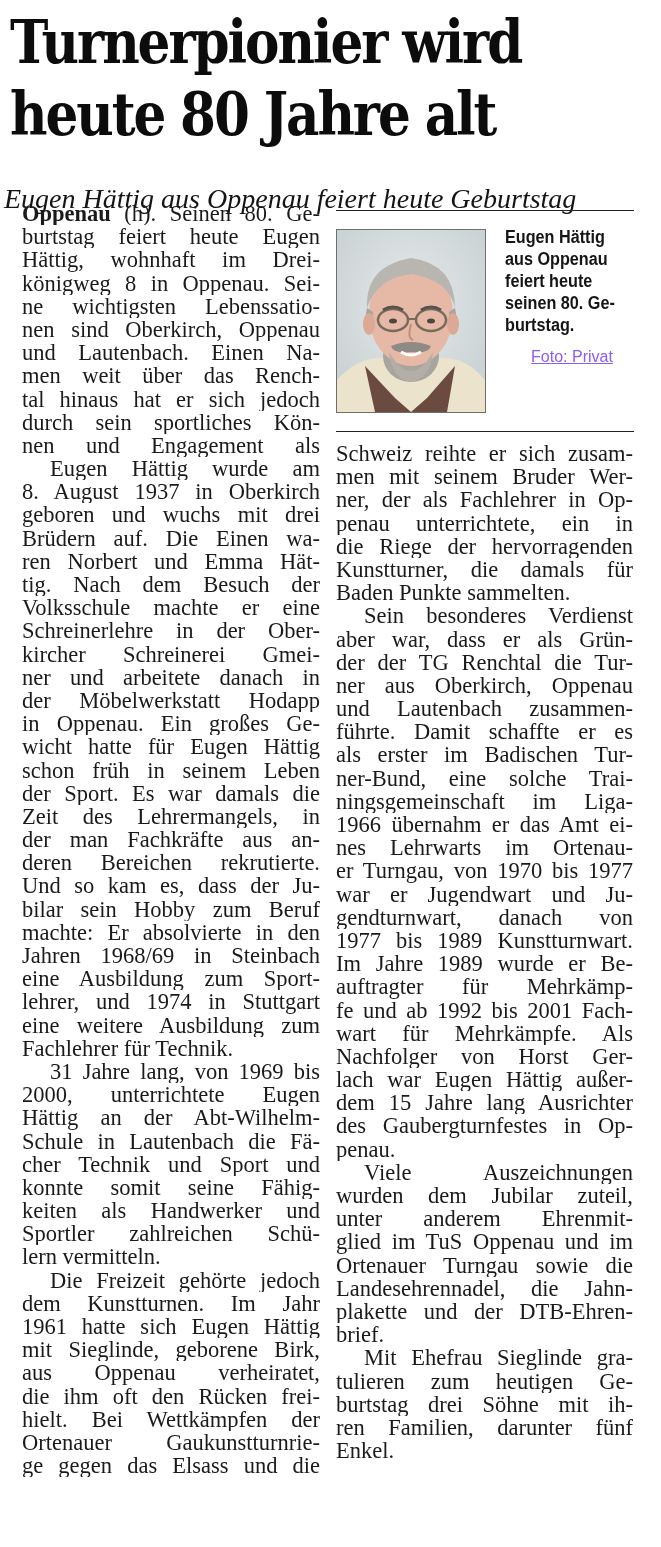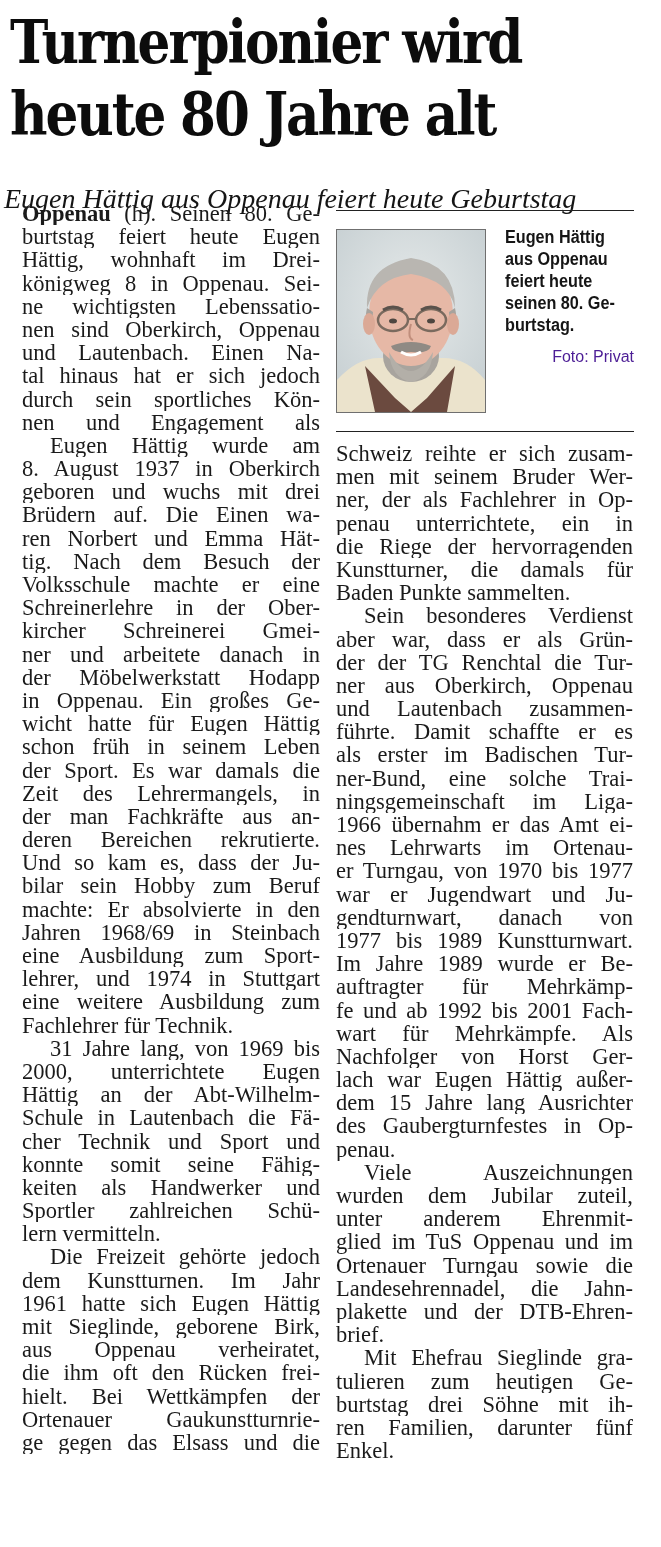--- a/index.html
+++ b/index.html
@@ -29,42 +29,43 @@
       border: 1px solid #6f6f6f; overflow: hidden;
       background: linear-gradient(180deg, #d9dfe2 0%, #cdd5d8 60%, #c8cfd1 100%);
     }
     .caption {
       position: absolute; left: 505px; top: 226px; width: 130px;
       font-family: "Liberation Sans", sans-serif; font-weight: bold;
       font-size: 18px; line-height: 22px; color: #151515;
       transform: scaleX(0.9); transform-origin: left top; white-space: nowrap;
     }
     .credit {
-      position: absolute; left: 510px; top: 347px; width: 124px; text-align: right;
-      font-family: "Liberation Sans", sans-serif; font-size: 16px; line-height: 20px; color: #4c1d95;
+      position: absolute; left: 510px; top: 347px; width: 124px; text-align: center;
+      font-family: "Liberation Sans", sans-serif; font-size: 16px; line-height: 20px; color: #8b5cf6; text-decoration: underline;
     }
   </style>
 </head>
 <body>
 
 <div class="headline">
   <div>Turnerpionier wird</div>
   <div>heute 80 Jahre alt</div>
 </div>
 
 <div class="subline">Eugen Hättig aus Oppenau feiert heute Geburtstag</div>
 
 <div class="col col-left" id="col-left">
     <div class="ln dateline-line"><span class="dateline">Oppenau</span> <span>(h). Seinen 80. Ge-</span></div>
     <div class="ln"><span>burtstag feiert heute Eugen</span></div>
     <div class="ln"><span>Hättig, wohnhaft im Drei-</span></div>
     <div class="ln"><span>königweg 8 in Oppenau. Sei-</span></div>
     <div class="ln"><span>ne wichtigsten Lebenssatio-</span></div>
     <div class="ln"><span>nen sind Oberkirch, Oppenau</span></div>
     <div class="ln"><span>und Lautenbach. Einen Na-</span></div>
+    <div class="ln"><span>men weit über das Rench-</span></div>
     <div class="ln"><span>tal hinaus hat er sich jedoch</span></div>
     <div class="ln"><span>durch sein sportliches Kön-</span></div>
     <div class="ln"><span>nen und Engagement als</span></div>
     <div class="ln indent"><span>Eugen Hättig wurde am</span></div>
     <div class="ln"><span>8. August 1937 in Oberkirch</span></div>
     <div class="ln"><span>geboren und wuchs mit drei</span></div>
     <div class="ln"><span>Brüdern auf. Die Einen wa-</span></div>
     <div class="ln"><span>ren Norbert und Emma Hät-</span></div>
     <div class="ln"><span>tig. Nach dem Besuch der</span></div>
     <div class="ln"><span>Volksschule machte er eine</span></div>

